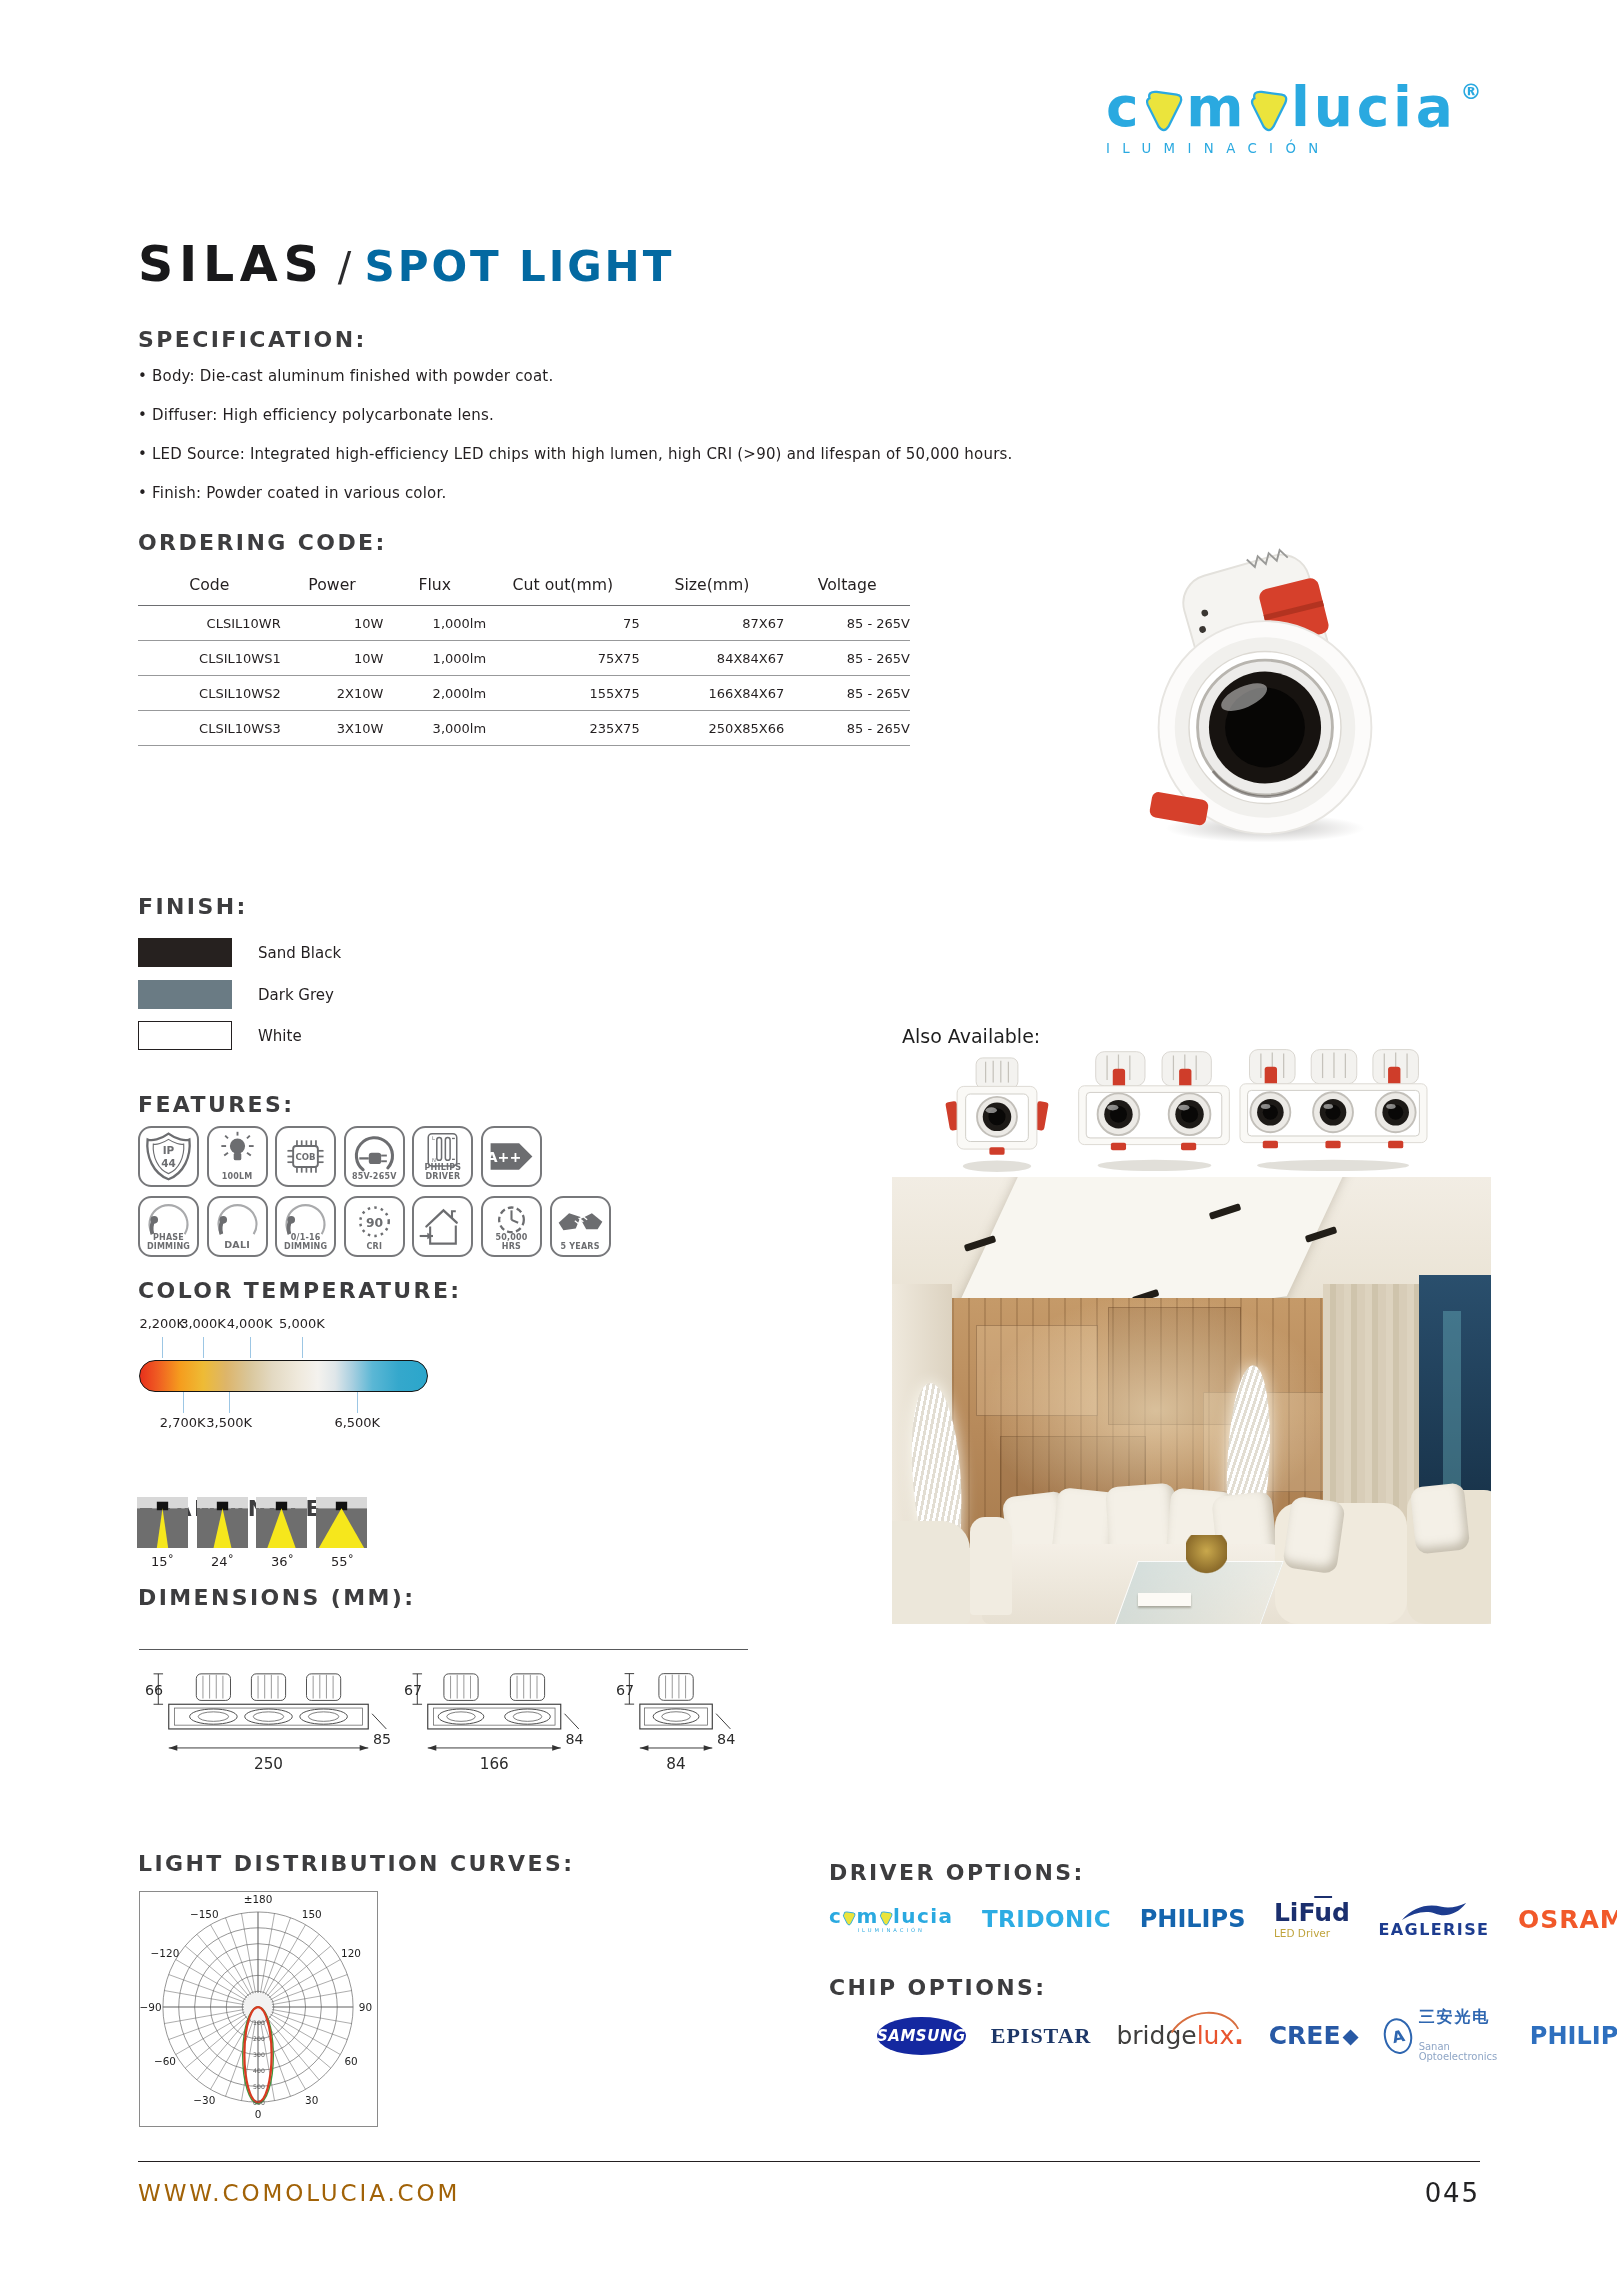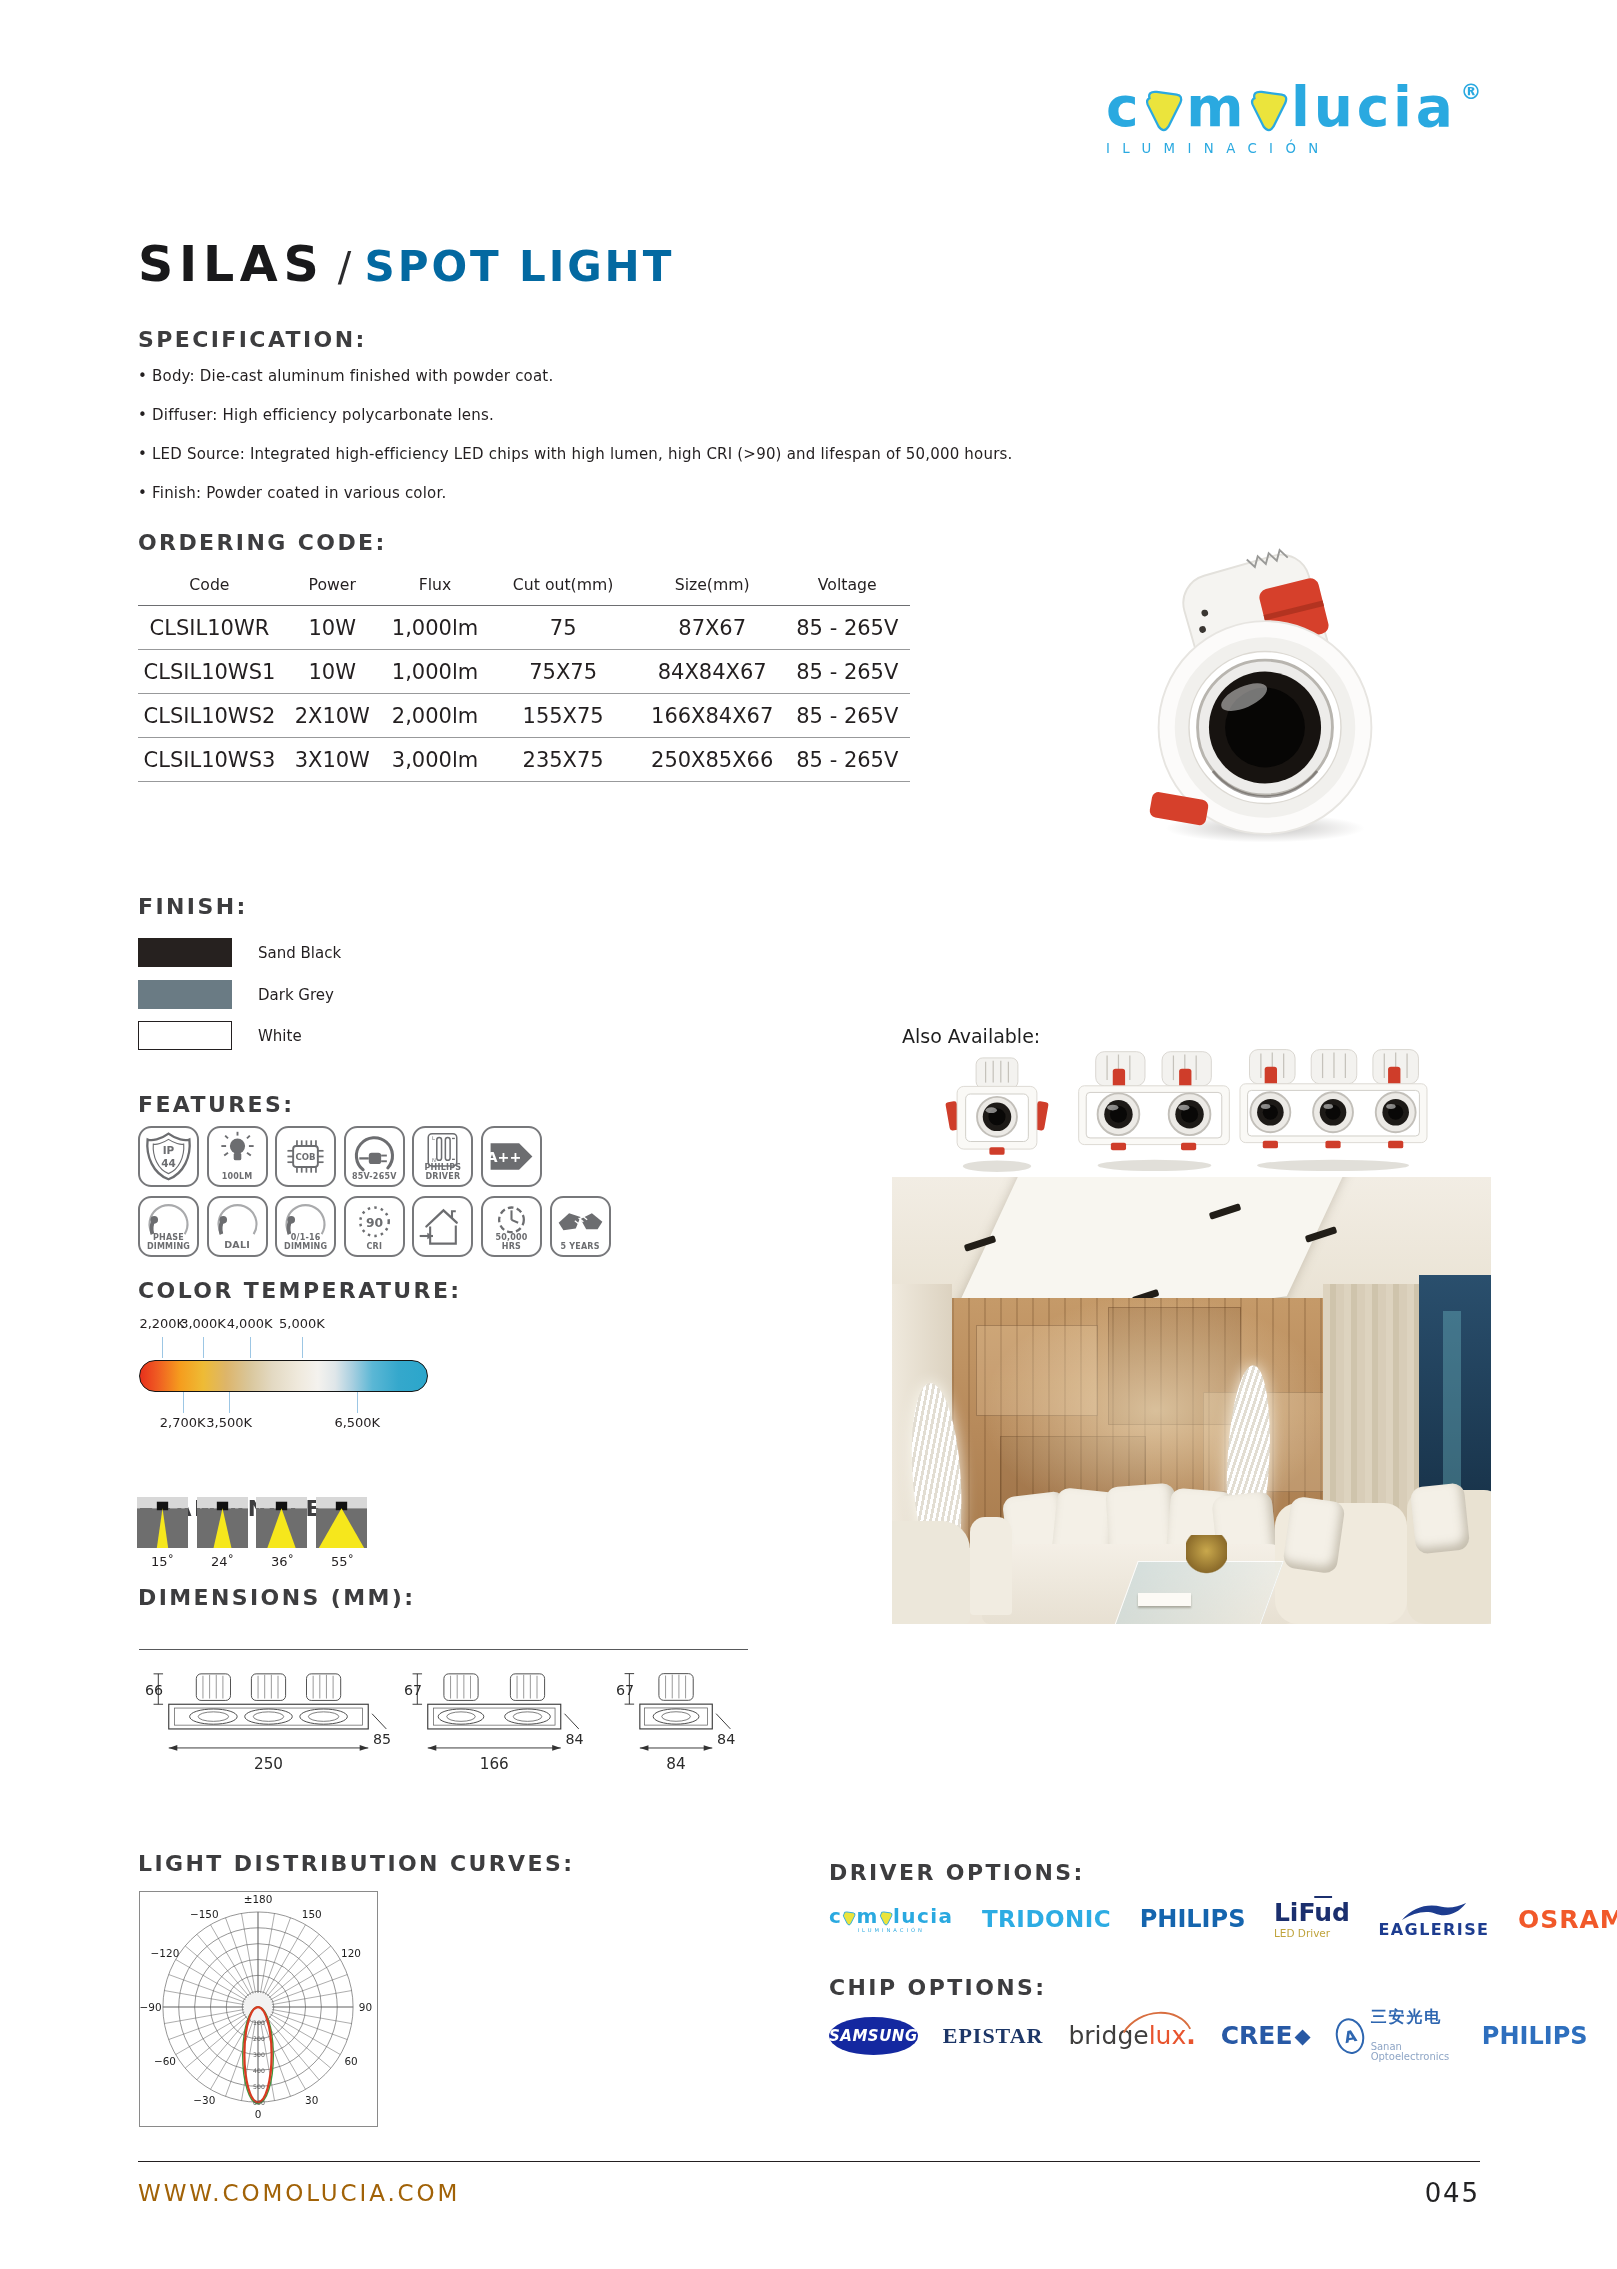--- a/index.html
+++ b/index.html
@@ -23,21 +23,21 @@
   
   #spec-h{left:138px;top:327px;}
   #spec-list{left:138px;top:367px;width:1046px;font-size:15px;}
   #spec-list .bullet{margin-bottom:21px;letter-spacing:0.2px;}
   #spec-list .bullet::before{content:"• ";}
 
   
   #ord-h{left:138px;top:530px;}
   #ord-table{left:138px;top:569px;width:772px;border-collapse:collapse;}
   #ord-table th{font-weight:400;font-size:15.7px;padding:5.7px 0 11.4px 0;border-bottom:1.4px solid #6d6e71;color:#231f20;}
-  #ord-table td{font-size:21px;text-align:center;padding:9.5px 0;border-bottom:1.1px solid #98999b;}
+  #ord-table td{font-size:13px;text-align:right;padding:9.5px 0;border-bottom:1.1px solid #98999b;}
 
   
   #fin-h{left:138px;top:894px;}
   .fin-row{position:absolute;left:138px;display:flex;align-items:center;}
   .fin-sw{width:92px;height:27px;border:1.4px solid;}
   .fin-lab{margin-left:26px;font-size:15px;}
 
   
   #feat-h{left:138px;top:1092px;}
   .feat-row{position:absolute;display:flex;gap:7.6px;}
@@ -81,21 +81,21 @@
   .rp-pillow{background:#f4f0e7;border-radius:12.4px;box-shadow:inset -3.8px -5.7px 9.5px rgba(150,140,118,.5);}
 
   
   #drv-h{left:829px;top:1860px;}
   #drv-row{left:829px;top:1900px;width:675px;display:flex;align-items:center;gap:28.5px;}
   #chip-h{left:829px;top:1975px;}
   #chip-row{left:829px;top:2009px;width:675px;display:flex;align-items:center;gap:25px;}
   .lg{display:flex;flex-direction:column;align-items:center;line-height:1;}
   .mini-word{display:flex;align-items:flex-end;font-weight:600;font-size:20px;letter-spacing:1.4px;}
   .mini-sub{font-size:5.2px;letter-spacing:3px;margin-top:1.9px;}
-  .samsung-oval{width:114px;height:38px;border-radius:50%;display:flex;align-items:center;justify-content:center;}
+  .samsung-oval{width:114px;height:38px;border-radius:50%;display:flex;align-items:center;justify-content:center;margin-left:48px;}
   .samsung-oval span{font-size:15px;font-weight:700;font-style:italic;letter-spacing:0.5px;}
   .overline{text-decoration:overline;}
   .sanan{display:flex;align-items:center;gap:6.7px;}
   .sanan .ball{width:32px;height:32px;border:2.9px solid #2e66b0;border-radius:50%;display:flex;align-items:center;justify-content:center;font-weight:800;font-size:16px;transform:rotate(-12deg);}
 
   
   #foot-line{left:138px;top:2161px;width:1342px;border-top:1.9px solid #231f20;}
   #foot-web{left:138px;top:2180px;font-size:23px;letter-spacing:2.9px;color:#a16207;}
   #foot-page{right:138px;top:2178px;font-size:26px;letter-spacing:1.9px;color:#232325;}
 </style>

